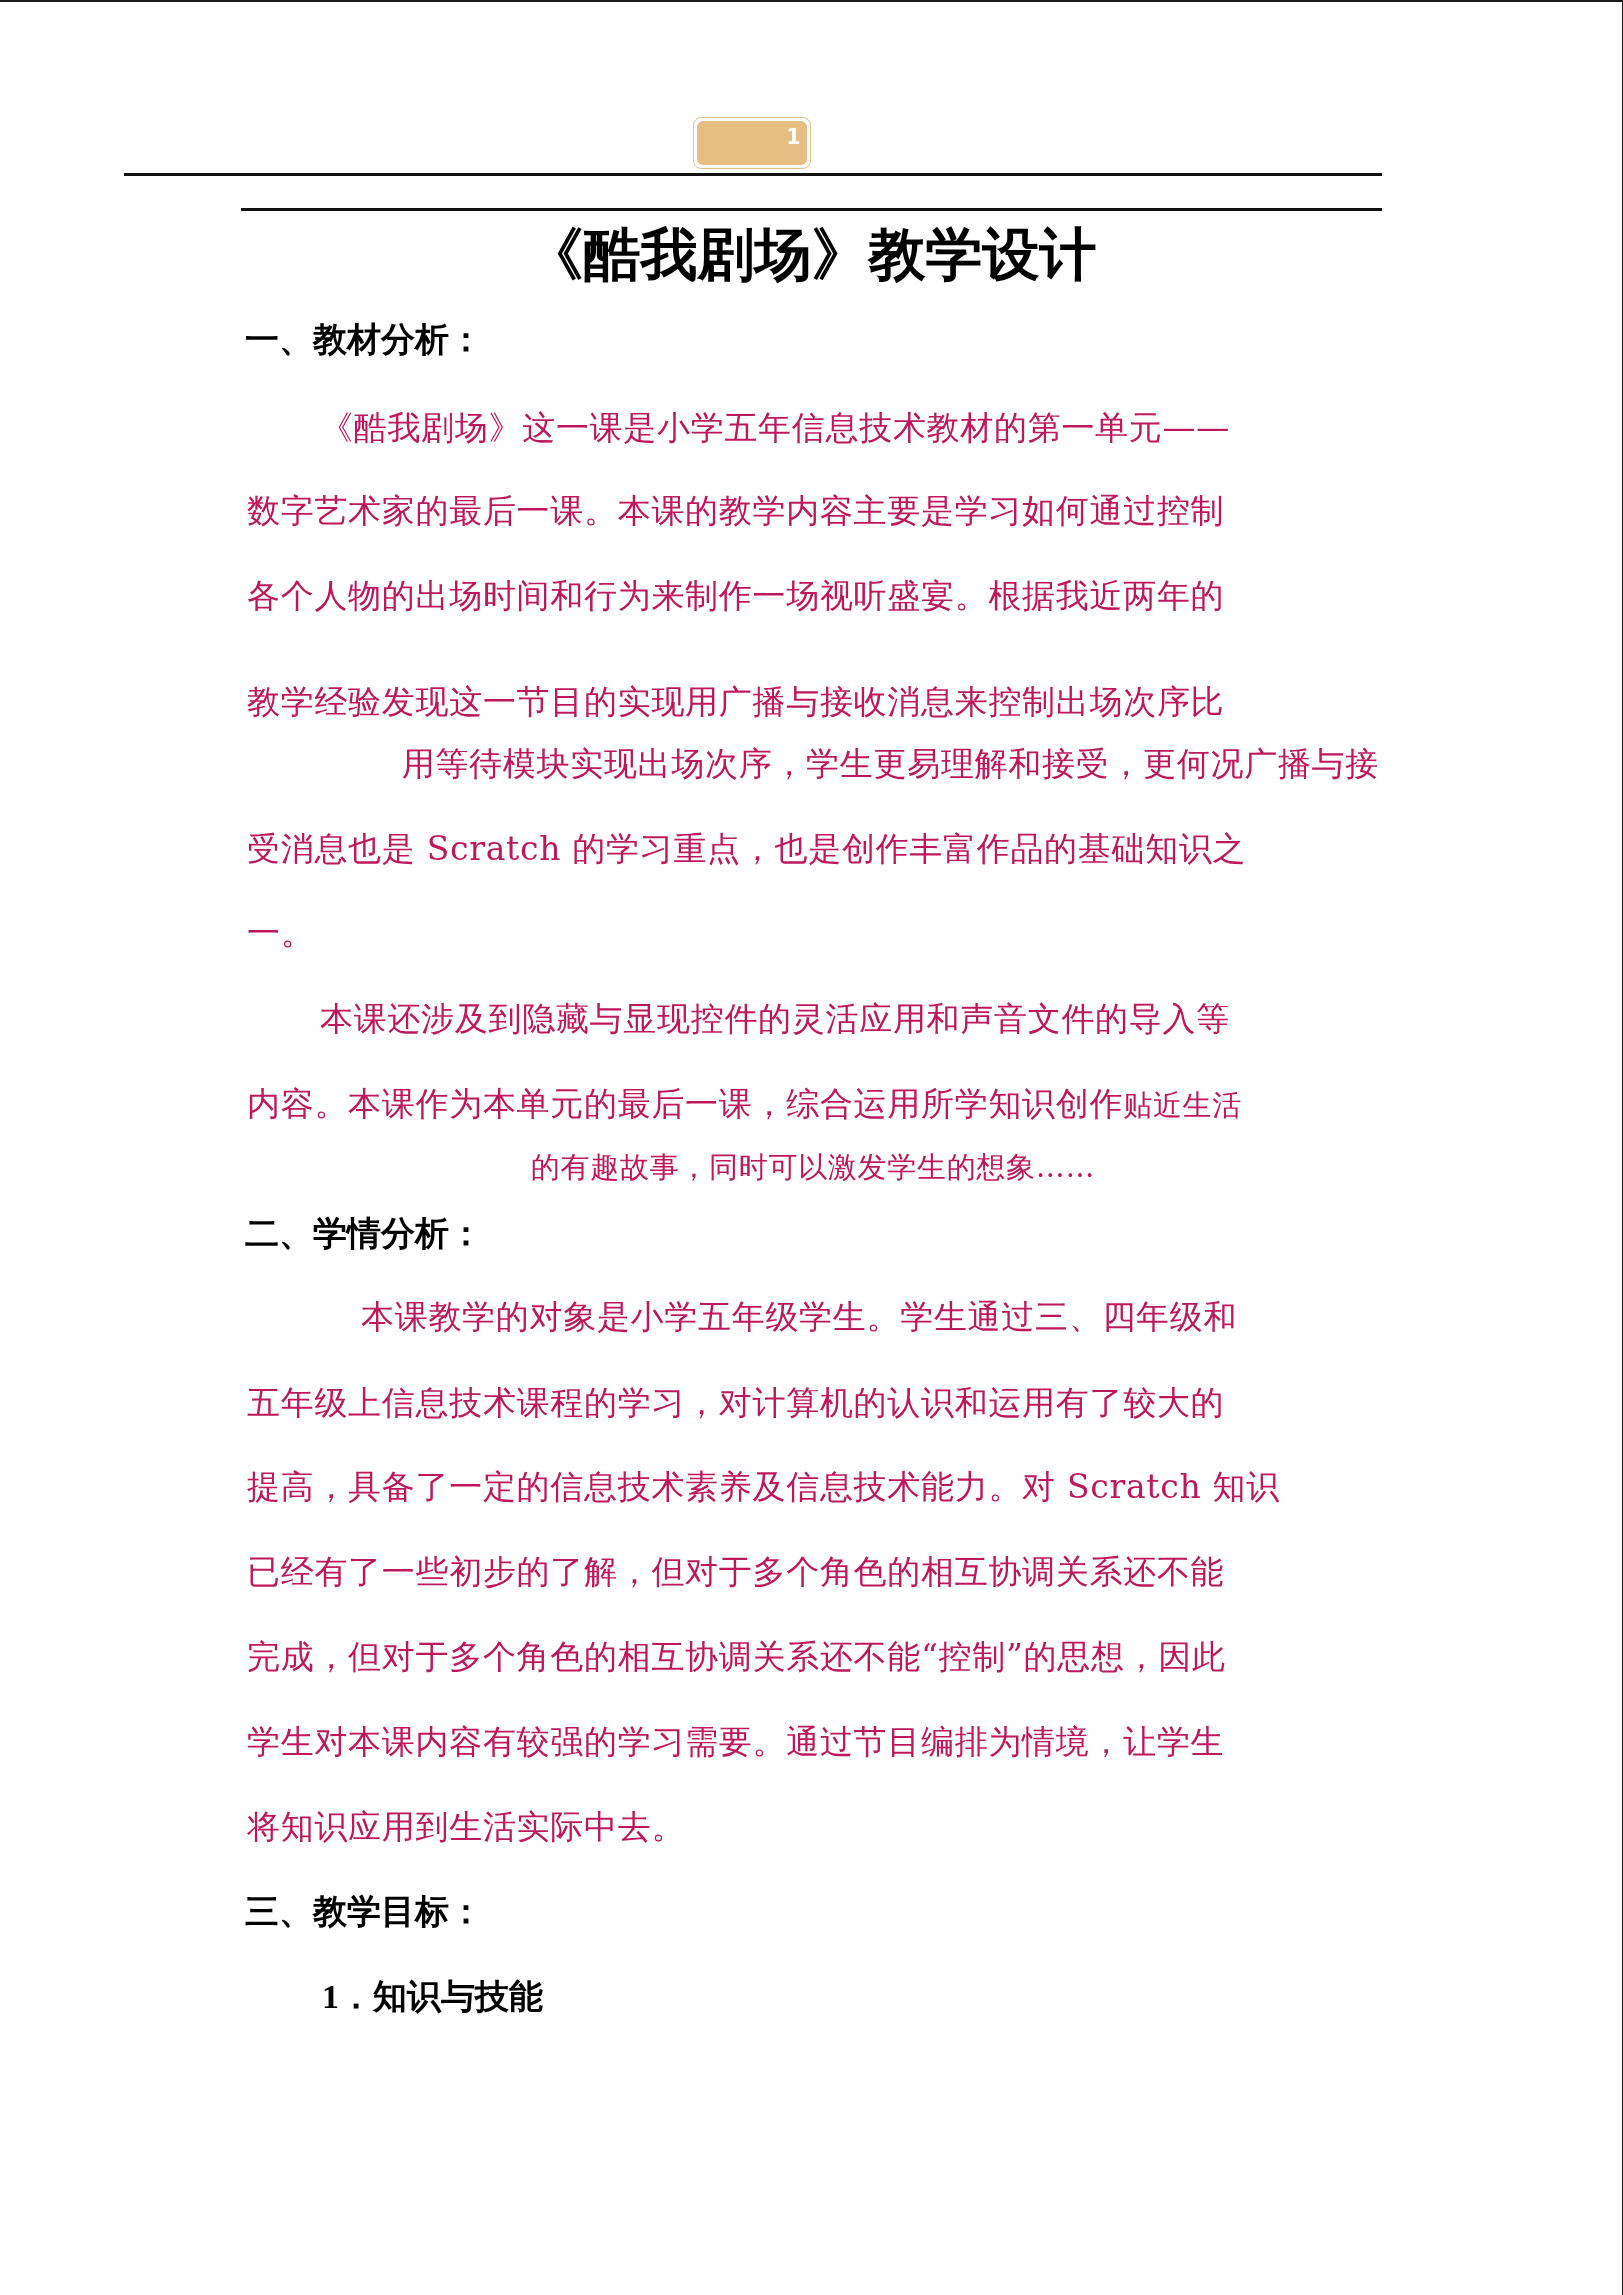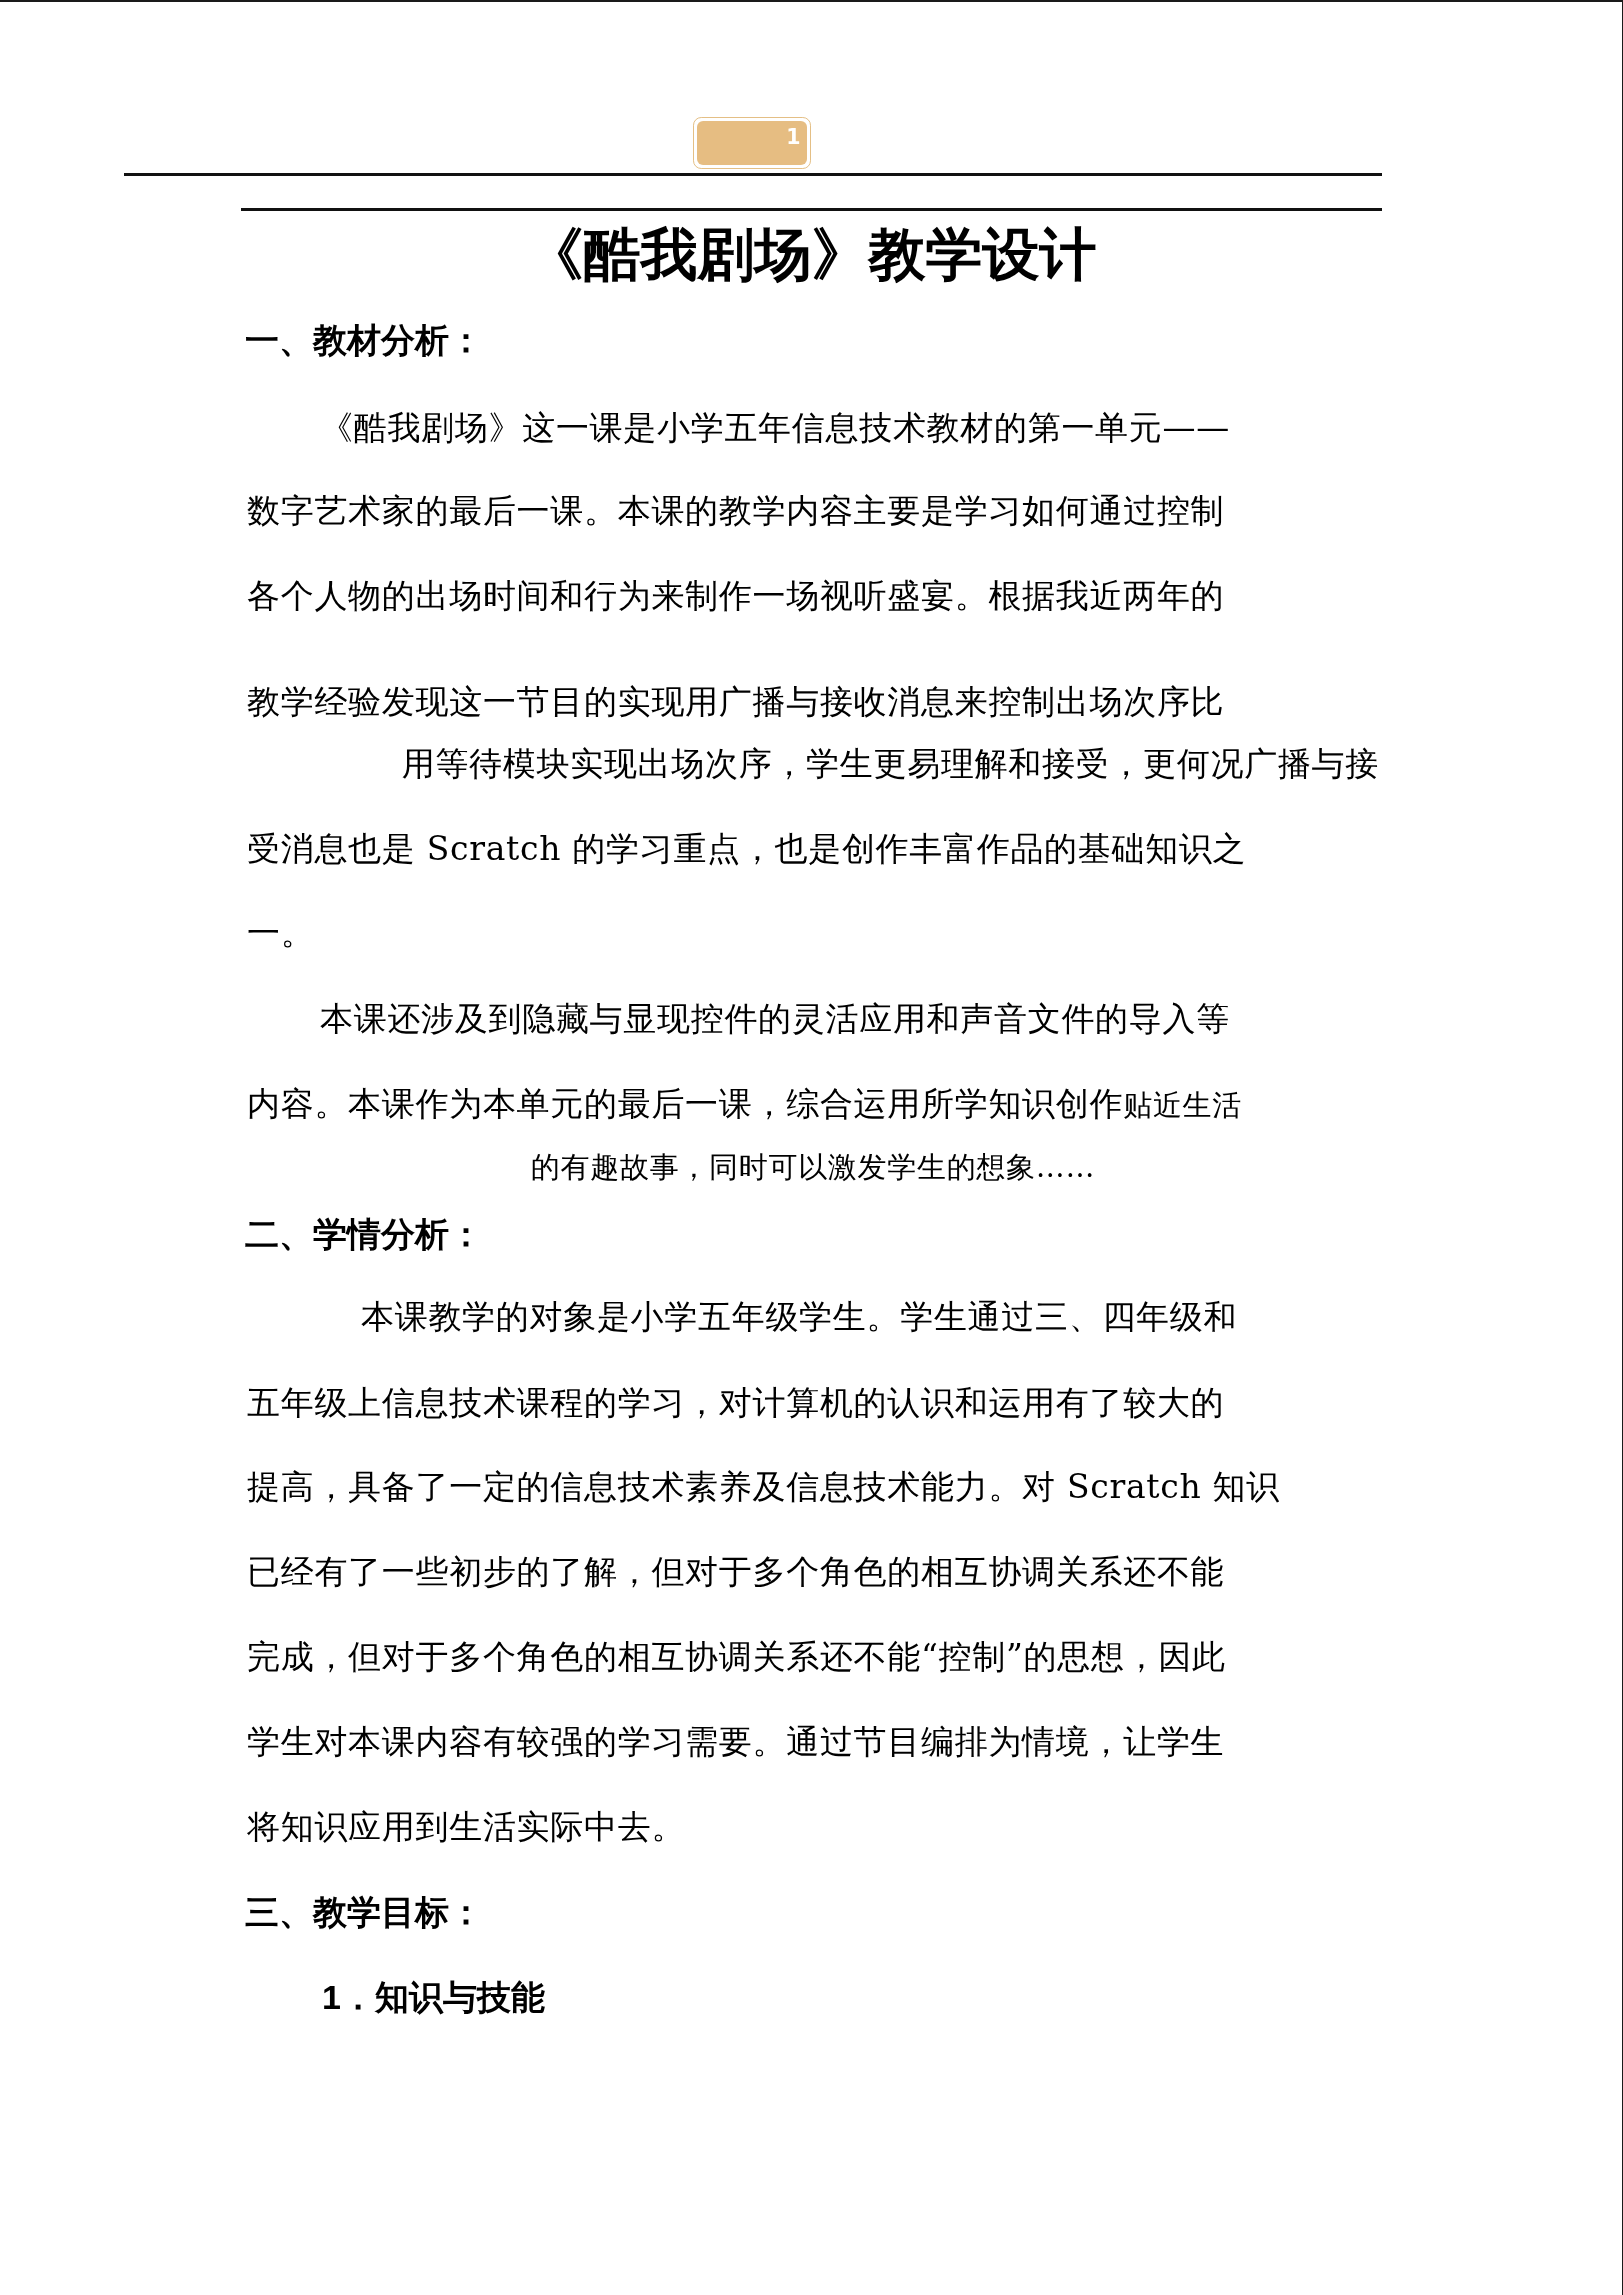--- a/index.html
+++ b/index.html
@@ -27,25 +27,25 @@
   }
   .hr1 { position:absolute; left:124px; top:173px; width:1258px; height:2.7px; background:#111; }
   .hr2 { position:absolute; left:241px; top:208px; width:1141px; height:2.7px; background:#111; }
   .title {
     position:absolute; left:241px; width:1141px; top:220px; height:68px;
     text-align:center; font-family:"DejaVu Sans","Liberation Sans",sans-serif;
     font-weight:bold; font-size:57px; line-height:68px; color:#000000;
   }
   .line {
     position:absolute; left:247px; width:1132px; height:48px; line-height:48px;
-    font-size:33px; white-space:nowrap; color:#000000; letter-spacing:0.7px;
+    font-size:33px; white-space:nowrap; color:#be185d; letter-spacing:0.7px;
   }
   .heading {
     position:absolute; left:245px; height:48px; line-height:48px;
-    font-family:Liberation Sans, sans-serif; font-weight:bold;
+    font-family:Liberation Serif, serif; font-weight:bold;
     font-size:34px; white-space:nowrap; color:#000;
   }
   .small { font-size:29px; }
 </style>
 </head>
 <body>
 
 <div class="top-bar"></div>
 <div class="right-bar"></div>
 

